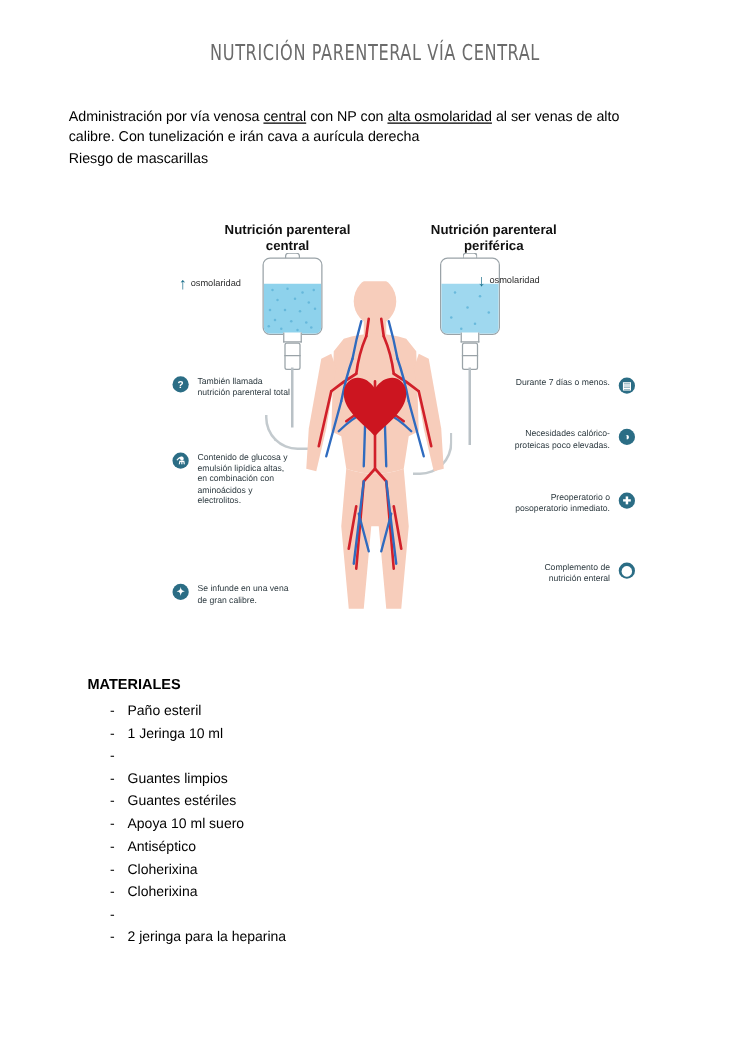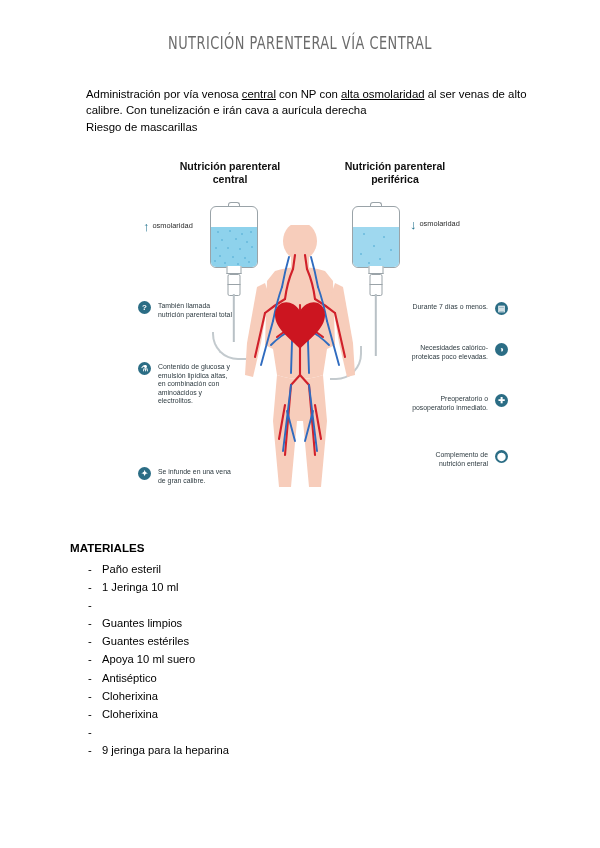--- a/index.html
+++ b/index.html
@@ -21,31 +21,31 @@
     letter-spacing:0.6px;
     color:#6b6b6b;
     font-family:"DejaVu Sans Condensed","Liberation Sans", sans-serif;
     font-stretch:condensed;
     transform:scaleX(0.82);
     transform-origin:center;
   }
 
   
   .intro {
-    position:absolute; left:86px; top:86px; width:445px;
+    position:absolute; left:55px; top:86px; width:445px;
     font-size:11.4px; line-height:16.4px; color:#000;
   }
   .intro u { text-decoration:underline; }
 
   
   .figure { position:absolute; left:0; top:150px; width:600px; height:360px; }
 
   .fig-head {
     position:absolute; text-align:center; font-weight:bold;
-    font-size:10.6px; line-height:13px; color:#111; width:150px;
+    font-size:10.6px; line-height:13px; color:#111; width:150px;margin-top:18px;
   }
   .fig-head.left  { left:155px; top:10px; }
   .fig-head.right { left:320px; top:10px; }
 
   
   .bag { position:absolute; }
   .bag .bag-body {
     width:46px; height:60px;
     border:1.6px solid #9aa3a8; border-radius:6px;
     background:#fff; position:relative; overflow:hidden;
@@ -70,21 +70,21 @@
 
   .tube-curve { position:absolute; border:2.2px solid #c3cace; border-top:none; border-right:none; border-radius:0 0 0 26px; }
   .tube-curve.left  { left:212px; top:182px; width:42px; height:26px; }
   .tube-curve.right { left:330px; top:196px; width:30px; height:32px;
                       border:2.2px solid #c3cace; border-top:none; border-left:none; border-radius:0 0 26px 0; }
 
   
   .bag-label { position:absolute; font-size:7.4px; color:#2b2b2b; white-space:nowrap; }
   .arrow-ico { display:inline-block; vertical-align:middle; margin-right:3px; color:#1c6f8b; font-size:13px; line-height:1; }
   .bag-label.left-lab  { left:143px; top:70px; }
-  .bag-label.right-lab { left:410px; top:68px; }
+  .bag-label.right-lab { left:382px; top:68px; }
 
   
   .anno { position:absolute; font-size:6.9px; line-height:8.6px; color:#2d3a40; width:78px; }
   .anno.l { left:158px; text-align:left; }
   .anno.r { right:112px; text-align:right; }
   .ico {
     position:absolute; width:13px; height:13px; border-radius:50%;
     background:#2b6d85; color:#fff; font-size:8px; line-height:13px;
     text-align:center; font-weight:bold;
   }
@@ -294,17 +294,17 @@
       </div>
       <div class="mat-row">
         <span class="mat-dash">-</span>
         <span>Cloherixina</span>
       </div>
       <div class="mat-row">
         <span class="mat-dash">-</span>
       </div>
       <div class="mat-row">
         <span class="mat-dash">-</span>
-        <span>9 jeringa para la heparina</span>
+        <span>2 jeringa para la heparina</span>
       </div>
     </div>
 
 </div>
 
 </body></html>

